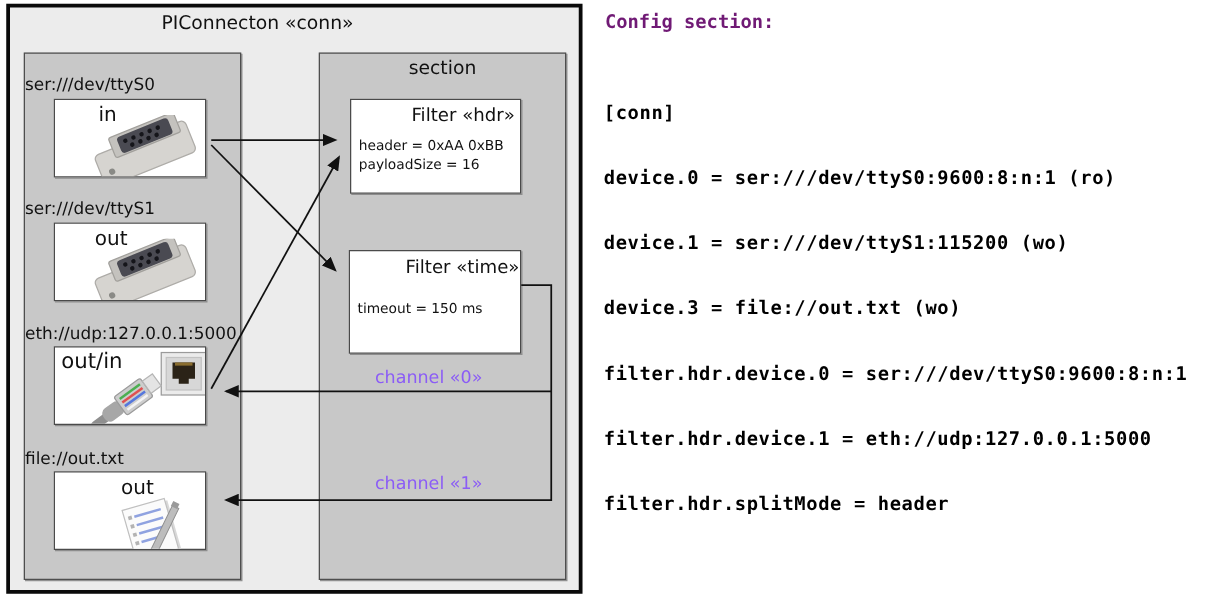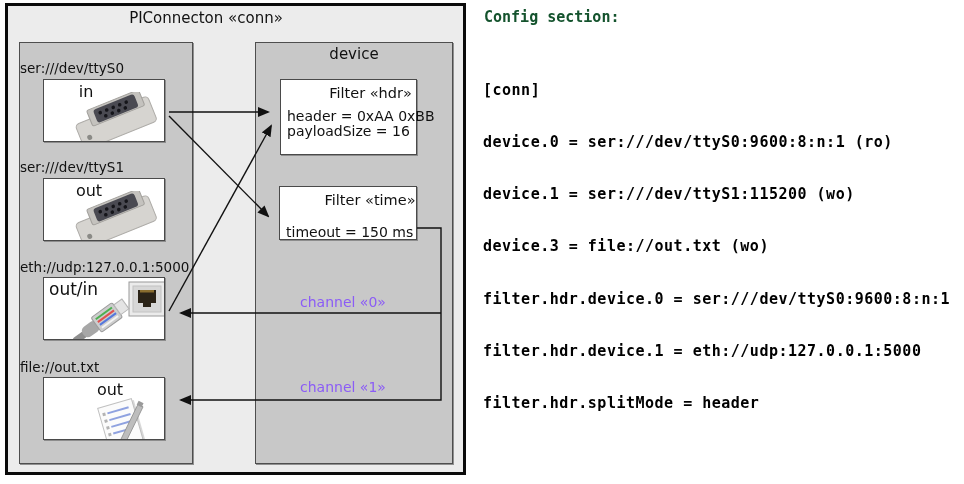--- a/index.html
+++ b/index.html
@@ -20,45 +20,45 @@
   .dev-label { position:absolute; left:20px; width:172px; text-align:left;
                font-size:13.5px; color:#111; white-space:nowrap; }
   .dev-box { position:absolute; left:43px; width:122px; height:63px; background:#fff;
              border:1px solid #4a4a4a; box-shadow:1px 1px 0 #8d8d8d; overflow:hidden; }
   .port { position:absolute; top:2px; left:0; right:0; text-align:center;
           font-size:16px; color:#111; }
   .filter-box { position:absolute; background:#fff; border:1px solid #4a4a4a;
                 box-shadow:1px 1px 0 #8d8d8d; }
   .filter-title { position:absolute; top:5px; left:0; right:0; text-align:center;
                   font-size:14.5px; color:#111;padding-left:44px; }
-  .filter-params { position:absolute; left:6px; font-size:14px; line-height:15px; color:#111;
+  .filter-params { position:absolute; left:6px; font-size:11px; line-height:15px; color:#111;
                    white-space:nowrap; }
   .channel-label { position:absolute; width:117px; left:300px; text-align:left;
                    font-size:14px; color:#8b5cf6; white-space:nowrap; }
   #wires { position:absolute; left:0; top:0; width:964px; height:484px;
            pointer-events:none; z-index:6; }
 
   
   .config-heading { position:absolute; left:484px; top:8px; font-family:"DejaVu Sans Mono", monospace;
-                    font-weight:bold; font-size:15px; color:#14532d; }
+                    font-weight:bold; font-size:15px; color:#701a75; }
   .config-lines { position:absolute; left:483px; top:47px; font-family:"DejaVu Sans Mono", monospace;
                   font-weight:bold; font-size:15px; line-height:17.4px; letter-spacing:0.5px;
                   color:#000; white-space:pre; }
 </style>
 </head>
 <body>
 
 <div id="stage">
 
   <div class="outer-box"></div>
   <div class="diagram-title">PIConnecton «conn»</div>
 
   <div class="panel" id="devices-panel"></div>
   <div class="panel" id="filters-panel"></div>
-  <div class="filters-title">device</div>
+  <div class="filters-title">section</div>
 
   <div class="dev-label" style="top:60px">ser:///dev/ttyS0</div>
   <div class="dev-box" style="top:79px">
     <div class="port" style="right:36px">in</div>
     <svg width="104" height="50" style="position:absolute;left:18px;top:12px" viewBox="0 0 104 50">
       <g transform="rotate(-22 52 28)">
         <rect x="14" y="18" width="78" height="27" rx="4" fill="#d6d4d0" stroke="#aeaca8"></rect>
         <rect x="30" y="9" width="56" height="17" rx="2" fill="#c4c2be" stroke="#a2a09c"></rect>
         <rect x="36" y="11" width="44" height="14" rx="3" fill="#4a4a52"></rect>
         <g fill="#15151a">
@@ -152,21 +152,21 @@
     </svg>
   </div>
 
   <div class="filter-box" style="left:280px;top:79px;width:137px;height:76px">
     <div class="filter-title">Filter «hdr»</div>
     <div class="filter-params" style="top:29px">
       <div>header = 0xAA 0xBB</div>
       <div>payloadSize = 16</div>
     </div>
   </div>
-  <div class="filter-box" style="left:279px;top:186px;width:138px;height:54px">
+  <div class="filter-box" style="left:279px;top:200px;width:138px;height:83px">
     <div class="filter-title">Filter «time»</div>
     <div class="filter-params" style="top:38px">
       <div>timeout = 150 ms</div>
     </div>
   </div>
 
   <div class="channel-label" style="top:294px">channel «0»</div>
   <div class="channel-label" style="top:379px">channel «1»</div>
 
   <svg id="wires" viewBox="0 0 964 484">

